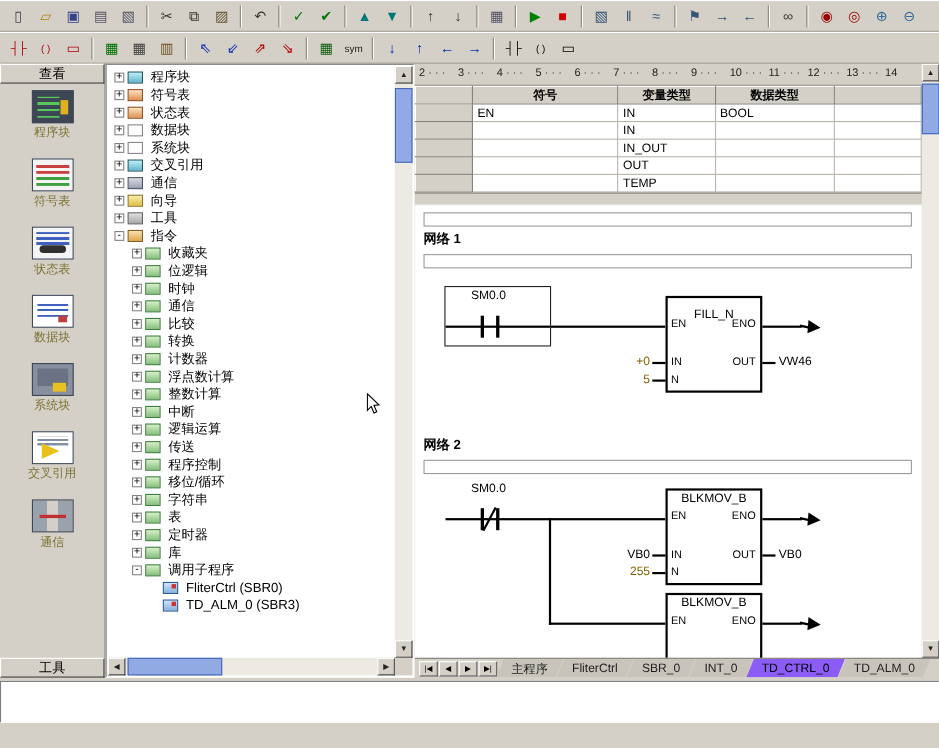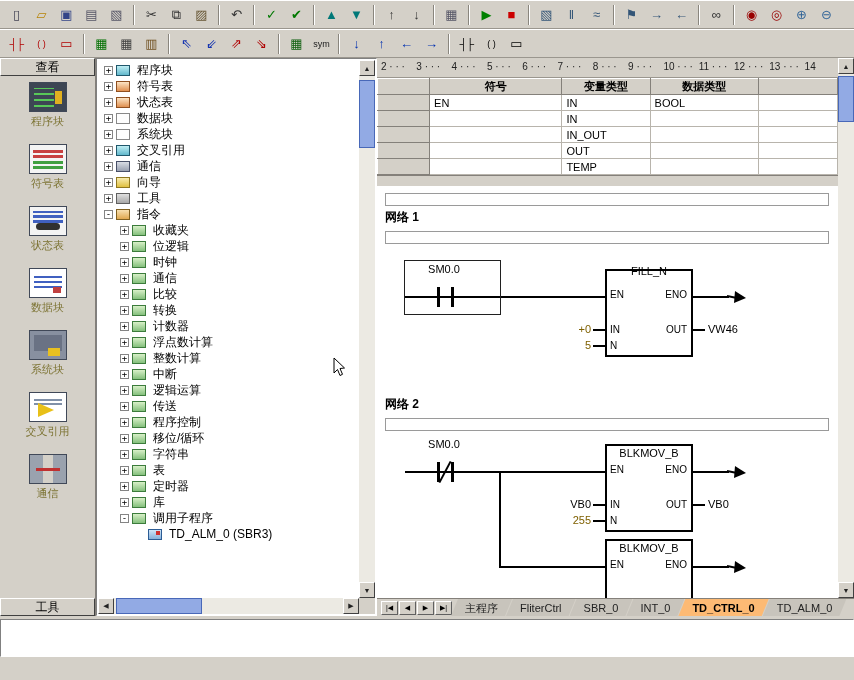--- a/index.html
+++ b/index.html
@@ -97,21 +97,21 @@
 .val{position:absolute;font-size:11px;white-space:nowrap}
 .val.const{color:#7f6000}
 .selrect{position:absolute;border:1px solid #202020}
 .slash{position:absolute;width:2px;background:#000;transform:rotate(28deg)}
 .lad-arrow{position:absolute}
 .tabbar{position:absolute;left:0;right:0;bottom:0;height:18px;background:#d4d0c8;border-top:1px solid #84807a;display:flex;align-items:flex-end;padding-left:2px}
 .tabnav{display:flex;gap:1px;margin:0 5px 1px 2px}
 .tnav{width:17px;height:14px;background:#d4d0c8;border:1px solid;border-color:#fff #606060 #606060 #fff;font-size:7px;display:flex;align-items:center;justify-content:center;white-space:nowrap}
 .tabstrip{display:flex;height:17px;align-items:stretch}
 .tab{position:relative;padding:1px 14px 0;background:#c8c4bc;clip-path:polygon(7px 0,100% 0,calc(100% - 7px) 100%,0 100%);margin-left:-6px;font-size:11px;display:flex;align-items:center;color:#222;white-space:nowrap}
-.tab.active{background:#fdba74;font-weight:bold;color:#000;z-index:2}
+.tab.active{background:#8b5cf6;font-weight:normal;color:#000;z-index:2}
 .evscroll{top:0;bottom:18px;right:0}
 
 .outputwin{height:38px;margin-top:3px;background:#fff;border:1px solid;border-color:#808080 #fff #fff #808080}
 </style>
 </head>
 <body>
 
 <div class="app">
 
 
@@ -360,20 +360,25 @@
           </div>
           <div class="tree-row" style="padding-left: 22px;">
             <span class="texp">+</span>
             <span class="ti ti-cat"></span>
             <span class="tlabel">库</span>
           </div>
           <div class="tree-row" style="padding-left: 22px;">
             <span class="texp">-</span>
             <span class="ti ti-cat"></span>
             <span class="tlabel">调用子程序</span>
+          </div>
+          <div class="tree-row" style="padding-left: 38px;">
+            <span class="texp-sp"></span>
+            <span class="ti ti-sub"></span>
+            <span class="tlabel">FliterCtrl (SBR0)</span>
           </div>
           <div class="tree-row" style="padding-left: 38px;">
             <span class="texp-sp"></span>
             <span class="ti ti-sub"></span>
             <span class="tlabel">TD_ALM_0 (SBR3)</span>
           </div>
         </div>
       <svg class="cursor" width="13" height="20" viewBox="0 0 13 20">
         <path d="M1 1 L1 16 L4.5 12.5 L7 18.5 L9.5 17.3 L7 11.5 L11.5 11 Z" fill="#fff" stroke="#000"></path>
       </svg>
@@ -464,21 +469,21 @@
       <div class="splitter"></div>
       <div class="ladder" id="ladder">
           <div class="cbox" style="top: 6px;"></div>
           <div class="cbox" style="top: 44px;"></div>
           <div class="net-title" style="top: 22px;">网络 1</div>
           <div class="wire" style="left: 28px; top: 109px; width: 200px; height: 2px;"></div>
           <div class="lad-label" style="left: 37px; top: 76px; width: 60px;">SM0.0</div>
           <div class="wire" style="left: 60px; top: 100px; width: 3px; height: 20px;"></div>
           <div class="wire" style="left: 74px; top: 100px; width: 3px; height: 20px;"></div>
           <div class="lad-box" style="left: 228px; top: 82px; width: 88px; height: 88px;"></div>
-          <div class="lad-label" style="left: 228px; top: 78px; width: 88px;">FILL_N</div>
+          <div class="lad-label" style="left: 228px; top: 93px; width: 88px;">FILL_N</div>
           <div class="pin" style="left: 233px; top: 102px;">EN</div>
           <div class="pin" style="left: 233px; top: 137px;">IN</div>
           <div class="val const" style="left: 150px; top: 136px; width: 64px; text-align: right;">+0</div>
           <div class="wire" style="left: 216px; top: 142px; width: 12px; height: 2px;"></div>
           <div class="pin" style="left: 233px; top: 153px;">N</div>
           <div class="val const" style="left: 150px; top: 152px; width: 64px; text-align: right;">5</div>
           <div class="wire" style="left: 216px; top: 158px; width: 12px; height: 2px;"></div>
           <div class="pin" style="left: 228px; top: 102px; width: 82px; text-align: right;">ENO</div>
           <div class="pin" style="left: 228px; top: 137px; width: 82px; text-align: right;">OUT</div>
           <div class="wire" style="left: 316px; top: 142px; width: 12px; height: 2px;"></div>

